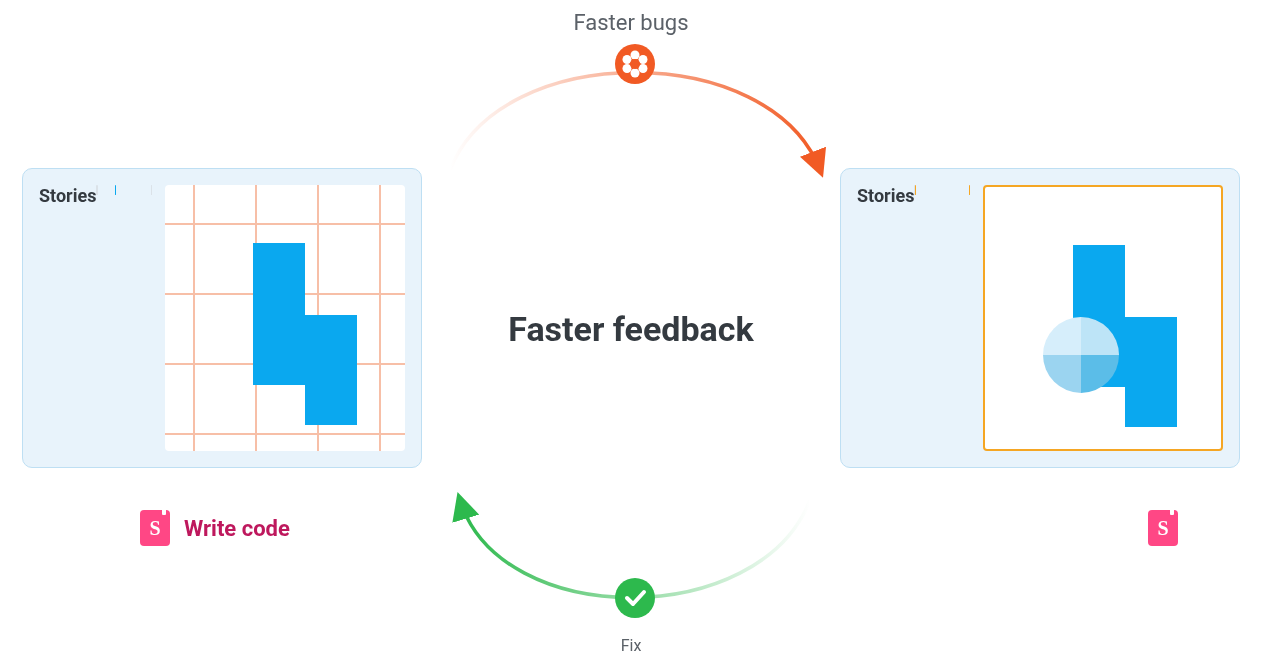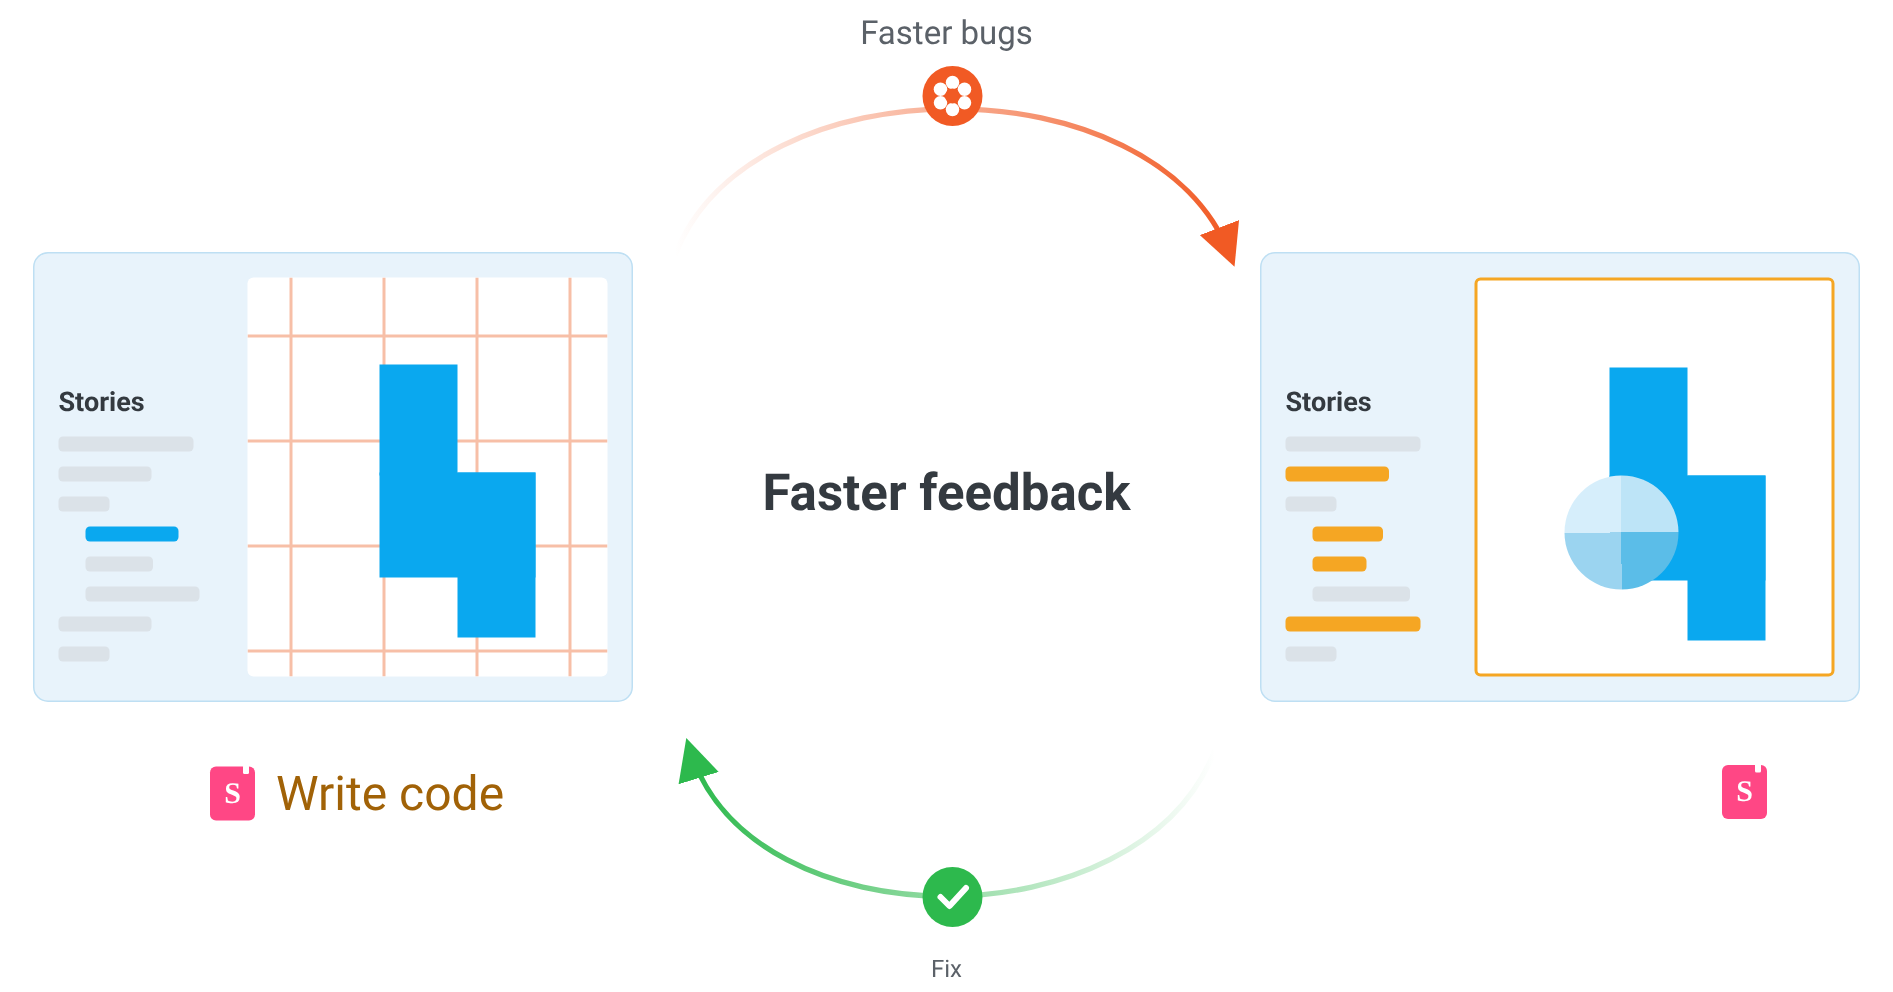--- a/index.html
+++ b/index.html
@@ -59,22 +59,21 @@
     padding: 16px;
     display: flex;
     gap: 14px;
   }
   .panel-left { left: 22px; top: 168px; }
   .panel-right { right: 22px; top: 168px; }
 
   .sidebar {
     width: 112px;
     display: flex;
-    flex-direction: column;
-    justify-content: flex-end;
+    flex-direction: row;
   }
   .sidebar h4 {
     font-size: 18px;
     font-weight: 700;
     color: #343a40;
     margin-bottom: 12px;
   }
   .bar { height: 10px; border-radius: 3px; margin-bottom: 10px; }
   .bar.grey { background: #dbe2e8; }
   .bar.blue { background: #0aa8ef; }
@@ -121,23 +120,23 @@
   
   .caption {
     position: absolute;
     display: flex;
     align-items: center;
     gap: 14px;
   }
   .caption-left { left: 140px; top: 510px; }
   .caption-right { right: 84px; top: 510px; }
   .caption .text {
-    font-size: 32px;
-    font-weight: 400;
-    color: #a16207;
+    font-size: 22px;
+    font-weight: 700;
+    color: #be185d;
   }
   
   .sb-badge {
     width: 30px;
     height: 36px;
     background: #ff4785;
     border-radius: 4px;
     position: relative;
     display: flex;
     align-items: center;

